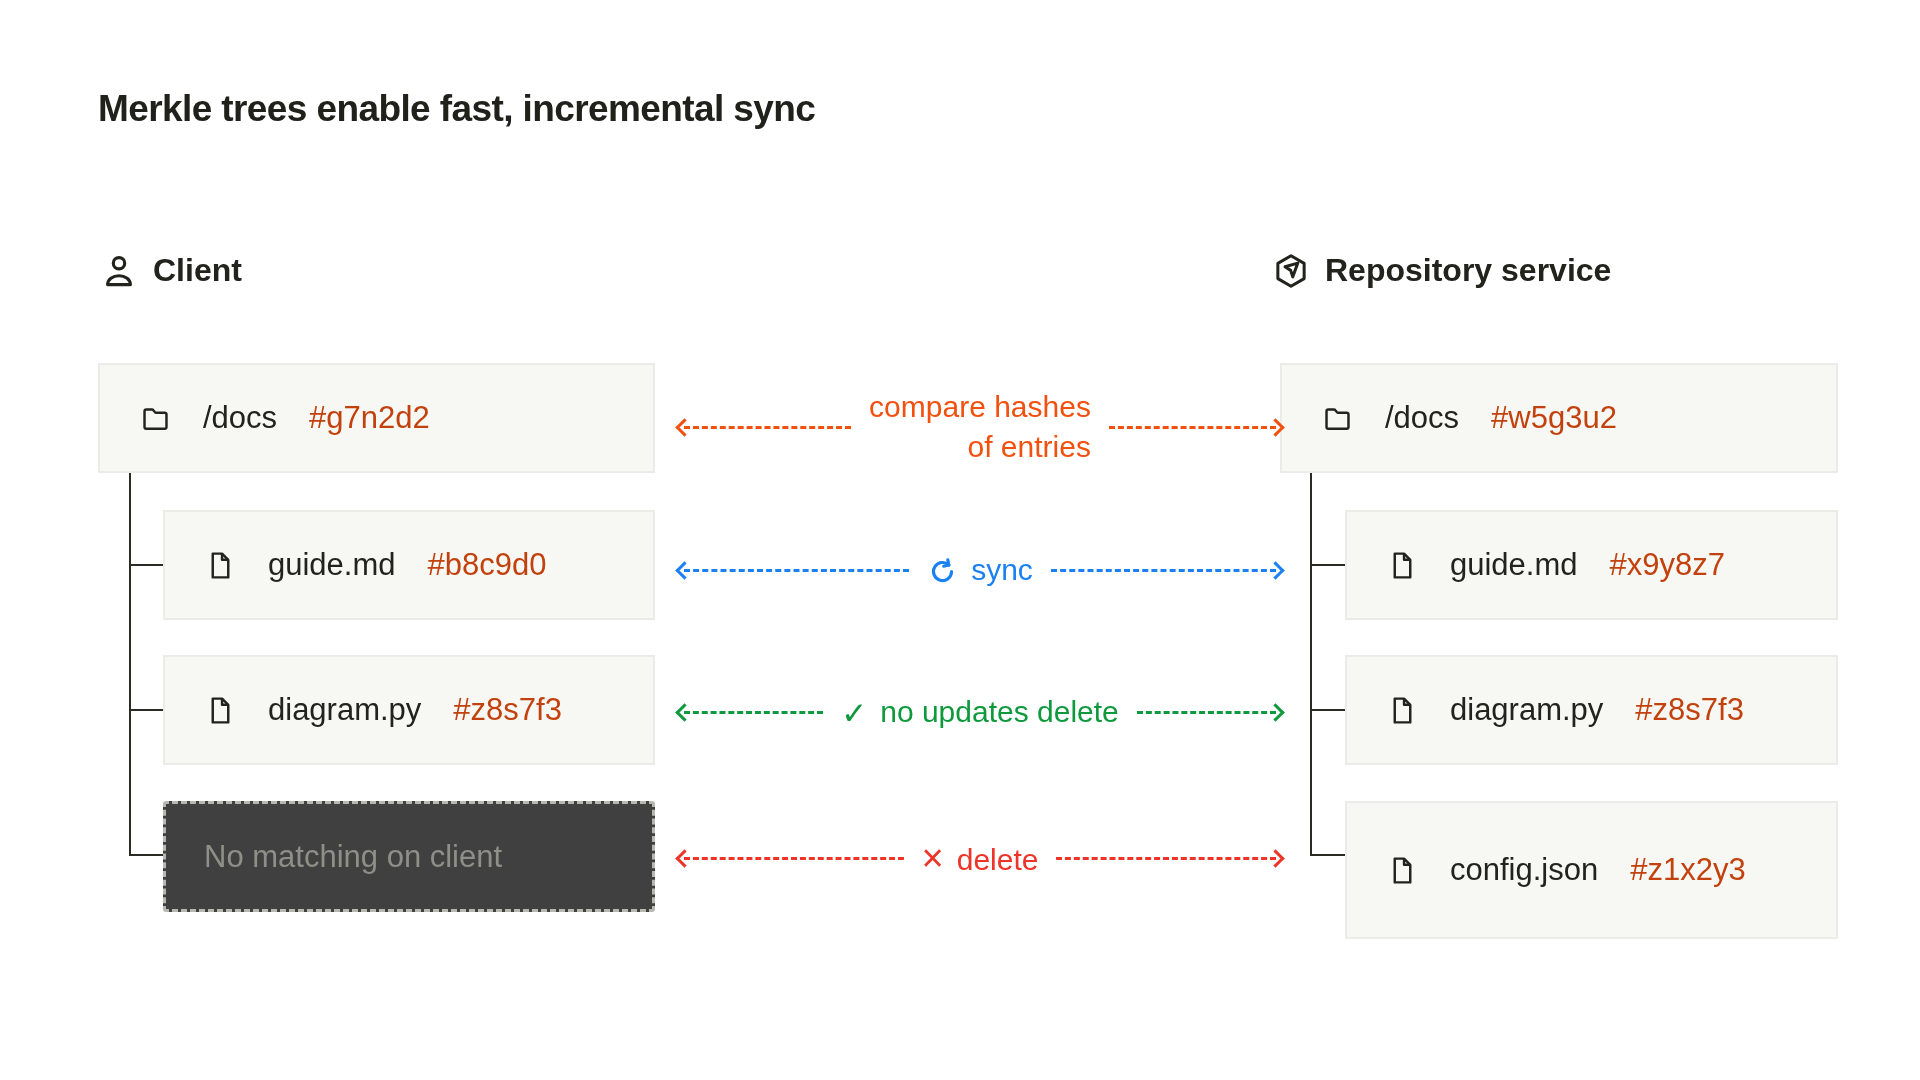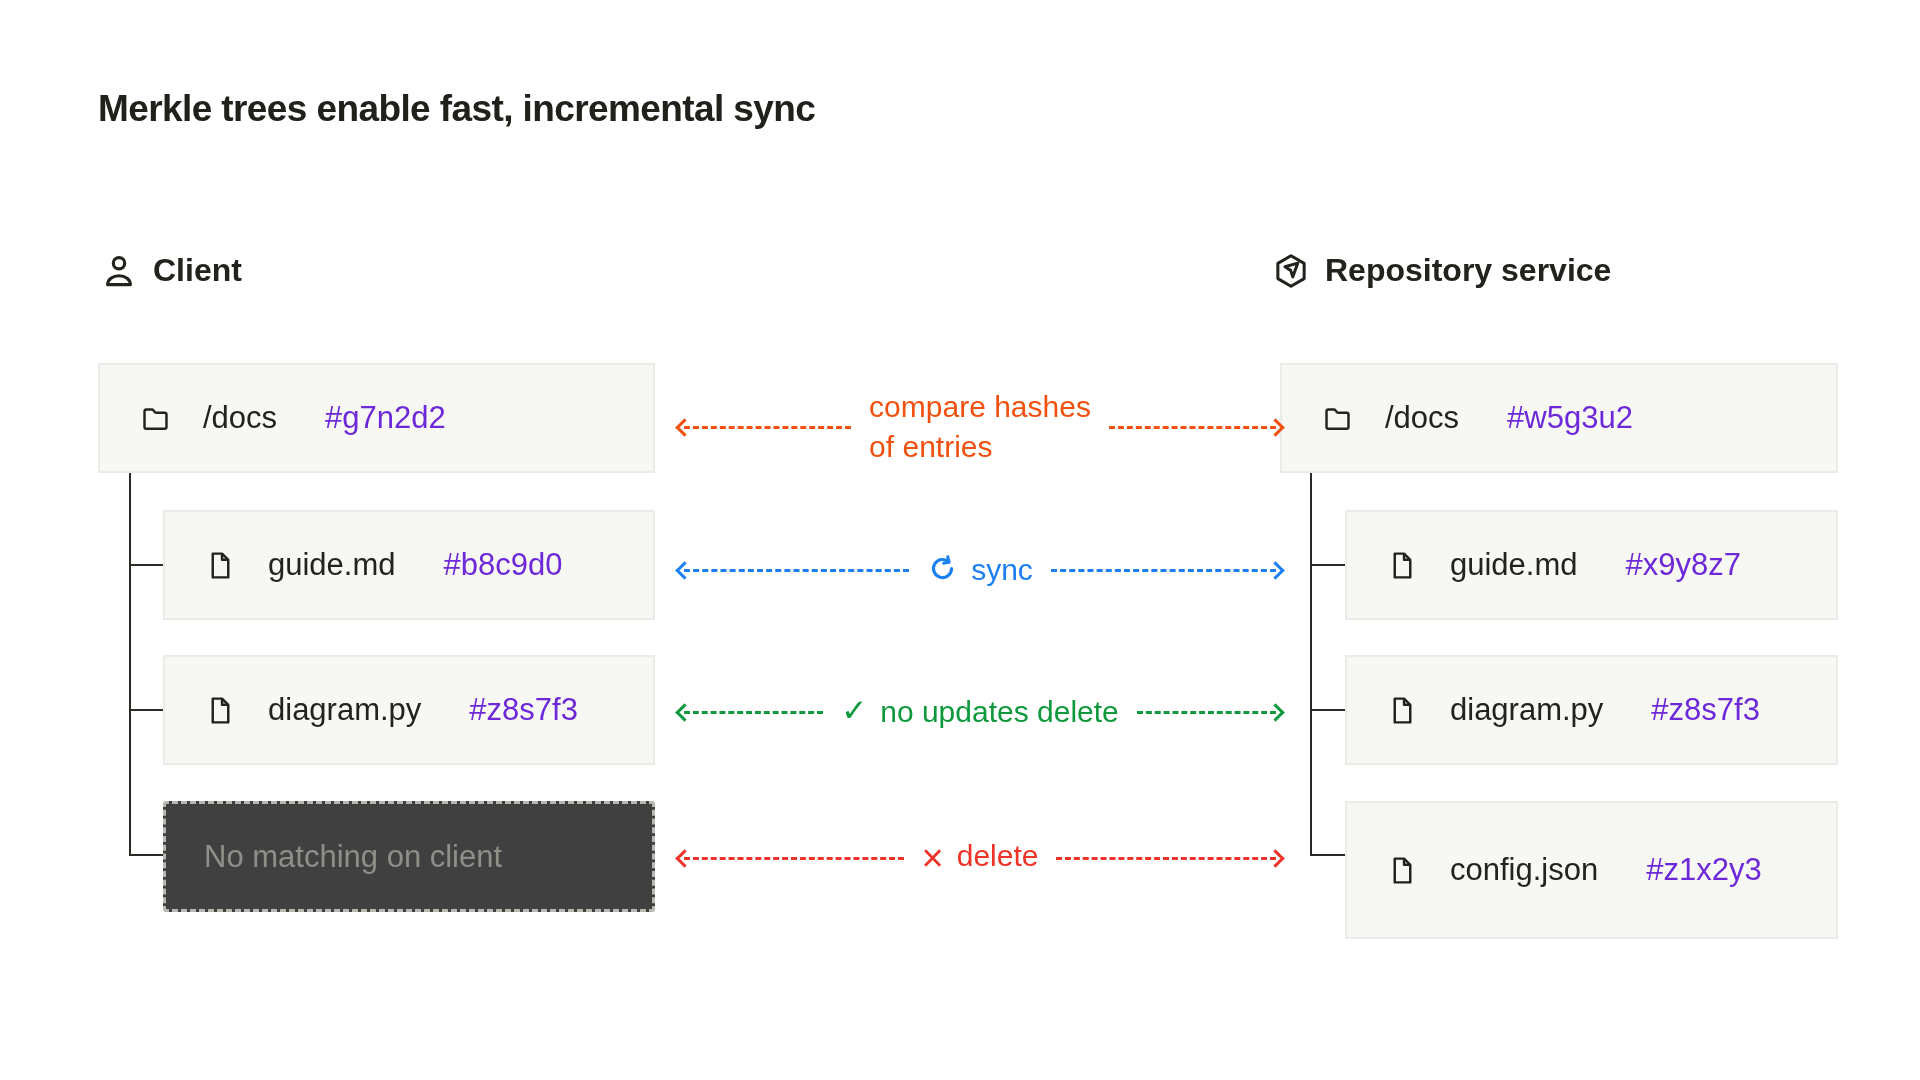--- a/index.html
+++ b/index.html
@@ -11,38 +11,38 @@
 
   .hdr{position:absolute;display:flex;gap:15px;
        font-size:32px;font-weight:700;color:#23231d;height:44px;}
   .hdr svg{width:38px;height:38px;flex:none;}
 
   .node{position:absolute;display:flex;align-items:center;gap:32px;
         padding:0 24px 0 40px;background:#f7f7f4;border:2px solid #ebebe7;
         border-radius:0;box-sizing:border-box;font-size:31px;}
   .node svg{width:31px;height:31px;flex:none;color:#23231d;}
   .name{color:#23231d;white-space:nowrap;}
-  .hash{color:#6d28d9;white-space:nowrap;margin-left:16px;}
+  .hash{color:#c2410c;white-space:nowrap;}
 
   .ghost{position:absolute;display:flex;align-items:center;
          padding:0 24px 0 38px;background:#404040;border:3px dashed #b8b8b1;
          border-radius:3px;box-sizing:border-box;font-size:31px;color:#8f8f89;}
 
   .tline{position:absolute;background:#2b2b25;}
 
   .mid{position:absolute;display:flex;align-items:center;}
   .arr{flex:1;display:flex;align-items:center;min-width:40px;}
   .dash{flex:1;border-top:3px dashed currentColor;height:0;}
   .chev{width:13px;height:13px;flex:none;box-sizing:border-box;}
   .chev.l{border-left:3px solid currentColor;border-bottom:3px solid currentColor;
           transform:rotate(45deg);margin-right:-7px;}
   .chev.r{border-right:3px solid currentColor;border-top:3px solid currentColor;
           transform:rotate(45deg);margin-left:-7px;}
   .mlabel{margin:16px 18px;font-size:30px;white-space:nowrap;display:flex;
-          align-items:flex-start;gap:13px;}
+          align-items:flex-end;gap:13px;}
   .mlabel.two{flex-direction:column;gap:0;line-height:1.32;text-align:center;}
   .glyph{line-height:1;font-size:31px;}
   .glyph.x{font-size:38px;}
   .sync-svg{width:31px;height:31px;flex:none;}
 
   .c-compare{color:#f2500f;}
   .c-sync{color:#1b80f2;}
   .c-ok{color:#0e9a3c;}
   .c-del{color:#ee3329;}
 </style>

